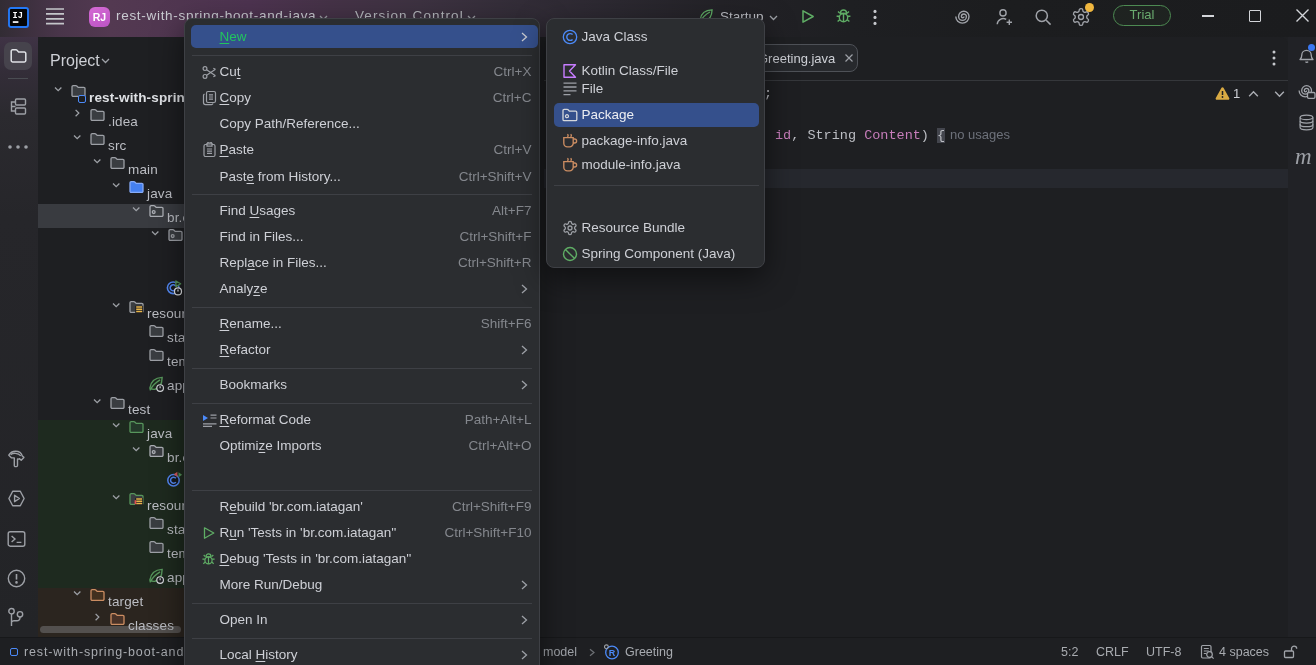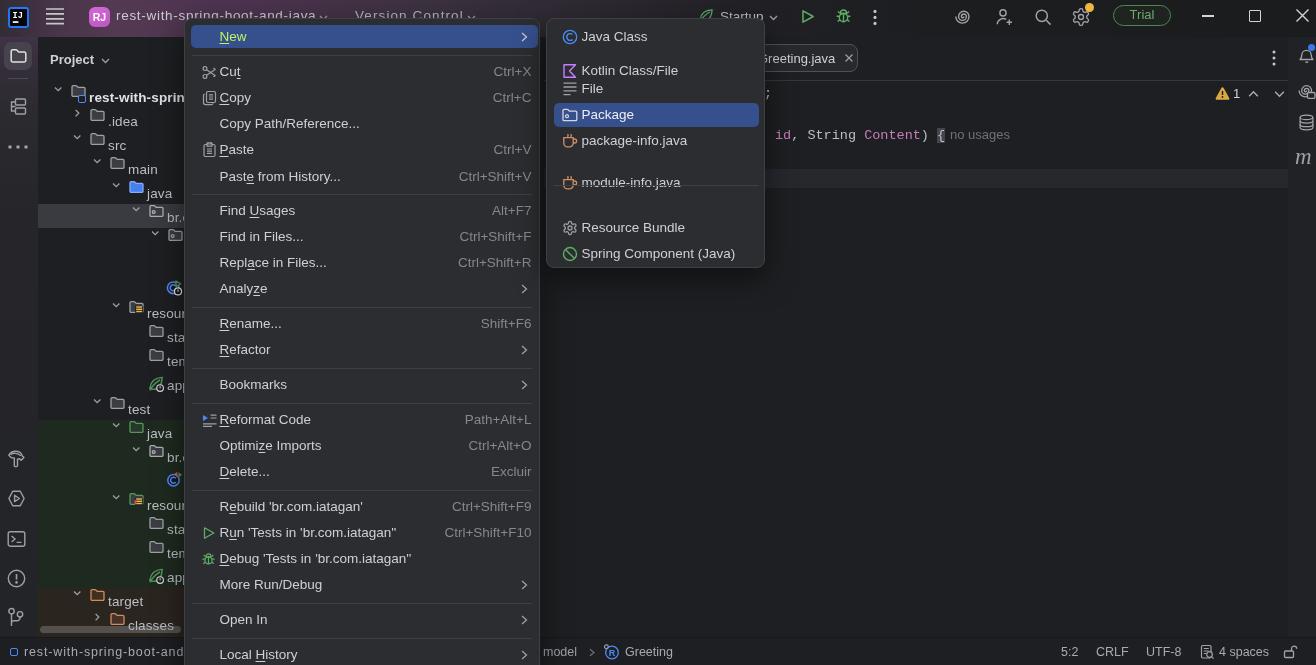--- a/index.html
+++ b/index.html
@@ -146,21 +146,21 @@
       <circle cx="9.5" cy="13.4" r=".6" fill="#9da0a6"></circle>
  </svg>
 
  <svg style="left:7px;top:570px" width="18" height="20" viewBox="0 0 18 20" fill="none" stroke="#9da0a6" stroke-width="1.4">
   <circle cx="4.5" cy="4.2" r="2.7"></circle>
   <circle cx="13" cy="7.3" r="2.7"></circle>
   <path d="M4.5 7 V19M13 10 v.8 a3 3 0 0 1 -3 3 H7.5 a3 3 0 0 0 -3 1.4"></path>
  </svg>
 </div>
 <div class="a" id="proj">
- <div class="a" style="left:12px;top:15px;color:#ced0d6;font-weight:bold;font-size:13px">Project</div>
+ <div class="a" style="left:12px;top:15px;color:#ced0d6;font-weight:normal;font-size:16px">Project</div>
  <svg style="left:62px;top:18px" width="11" height="11" viewBox="0 0 11 11" fill="none" stroke="#9da0a6" stroke-width="1.3">
       <path d="M2 4l3.5 3.5L9 4"></path>
     </svg>
 
  <div class="a grn" style="left:0;top:383px;width:505px;height:168px"></div>
  <div class="a brn" style="left:0;top:551px;width:505px;height:49px"></div>
  <div class="a sel" style="left:0;top:167px;width:505px;height:24px"></div>
  <svg width="0" height="0">
       <defs>
   <path id="fo" d="M1 2.8 a1.2 1.2 0 0 1 1.2-1.2 h2.7 a1.2 1.2 0 0 1 .85.35 L7.2 3.4 h5.6 a1.2 1.2 0 0 1 1.2 1.2 v6.6 a1.2 1.2 0 0 1 -1.2 1.2 H2.2 a1.2 1.2 0 0 1 -1.2-1.2 Z" fill="#3a3d41" stroke-width="1.3"></path>
@@ -441,21 +441,21 @@
  </svg>
  <div class="a" style="left:1219px;top:7px;color:#a8abb0">4 spaces</div>
  <svg style="left:1282px;top:6px" width="16" height="16" viewBox="0 0 16 16" fill="none" stroke="#a0a3a9" stroke-width="1.3">
   <rect x="2.5" y="7" width="9" height="6.5" rx="1"></rect>
   <path d="M9.5 7 V4.8 a2.6 2.6 0 0 1 5.2 0"></path>
  </svg>
 </div>
 
 <div class="a menu" id="menu" style="left:183.5px;top:17.5px;width:356px;height:680px">
  <div class="hl" style="top:6.5px"></div>
- <div class="mi" style="top:5px;color:#bef264">
+ <div class="mi" style="top:5px;color:#22c55e">
       <span class="lbl"><u>N</u>ew</span>
       <svg class="arr" viewBox="0 0 12 12" fill="none" stroke="#c8cad0" stroke-width="1.3">
         <path d="M4 2l4.5 4L4 10"></path>
       </svg>
     </div>
  <div class="msep" style="top:36px"></div>
  <div class="mi" style="top:40.5px">
       <svg style="left:16px;top:5.5px" width="15" height="15" viewBox="0 0 15 15" fill="none" stroke="#9da0a6" stroke-width="1.2">
         <circle cx="3" cy="3.6" r="1.9"></circle>
         <circle cx="3" cy="11.4" r="1.9"></circle>
@@ -533,24 +533,20 @@
         <path d="M1 2 L6 5 1 8 Z" fill="#4c8af8"></path>
         <path d="M8.5 2.2h6M8.5 5h6M1 10.8h13.5M1 13.4h9" stroke="#9da0a6" stroke-width="1.2"></path>
       </svg>
       <span class="lbl"><u>R</u>eformat Code</span>
       <span class="sc">Path+Alt+L</span>
     </div>
  <div class="mi" style="top:414.5px">
       <span class="lbl">Optimi<u>z</u>e Imports</span>
       <span class="sc">Ctrl+Alt+O</span>
     </div>
- <div class="mi" style="top:440.5px">
-      <span class="lbl"><u>D</u>elete...</span>
-      <span class="sc">Excluir</span>
-    </div>
  <div class="msep" style="top:471px"></div>
  <div class="mi" style="top:475.5px">
       <span class="lbl">R<u>e</u>build 'br.com.iatagan'</span>
       <span class="sc">Ctrl+Shift+F9</span>
     </div>
  <div class="mi" style="top:501.5px">
       <svg style="left:16px;top:6px" width="14" height="14" viewBox="0 0 14 14" fill="none" stroke="#5fad65" stroke-width="1.3">
         <path d="M2.5 1.8 L11.8 7 L2.5 12.2 Z" stroke-linejoin="round"></path>
       </svg>
       <span class="lbl">R<u>u</u>n 'Tests in 'br.com.iatagan''</span>
@@ -615,21 +611,21 @@
     </div>
  <div class="mi" style="top:109.5px;width:198px">
       <svg style="left:14px;top:5px" width="16" height="16" viewBox="0 0 16 16" fill="none" stroke="#cb8d62" stroke-width="1.35">
         <path d="M1.8 4.6 h9.4 v5.6 a3.6 3.6 0 0 1 -3.6 3.6 h-2.2 a3.6 3.6 0 0 1 -3.6-3.6 Z"></path>
         <path d="M11.2 6 h1.4 a2 2 0 0 1 0 4 h-1.6"></path>
         <path d="M8.6 1.2 c1 .8 1 1.6 0 2.5"></path>
         <path d="M5.4 1.2 c1 .8 1 1.6 0 2.5"></path>
       </svg>
       <span class="lbl">package-info.java</span>
     </div>
- <div class="mi" style="top:151px;width:244px">
+ <div class="mi" style="top:133px;width:244px">
       <svg style="left:14px;top:5px" width="16" height="16" viewBox="0 0 16 16" fill="none" stroke="#cb8d62" stroke-width="1.35">
         <path d="M1.8 4.6 h9.4 v5.6 a3.6 3.6 0 0 1 -3.6 3.6 h-2.2 a3.6 3.6 0 0 1 -3.6-3.6 Z"></path>
         <path d="M11.2 6 h1.4 a2 2 0 0 1 0 4 h-1.6"></path>
         <path d="M8.6 1.2 c1 .8 1 1.6 0 2.5"></path>
         <path d="M5.4 1.2 c1 .8 1 1.6 0 2.5"></path>
       </svg>
       <span class="lbl">module-info.java</span>
     </div>
  <div class="msep" style="top:166px;width:205px"></div>
  <div class="mi" style="top:196.5px;width:216px">

